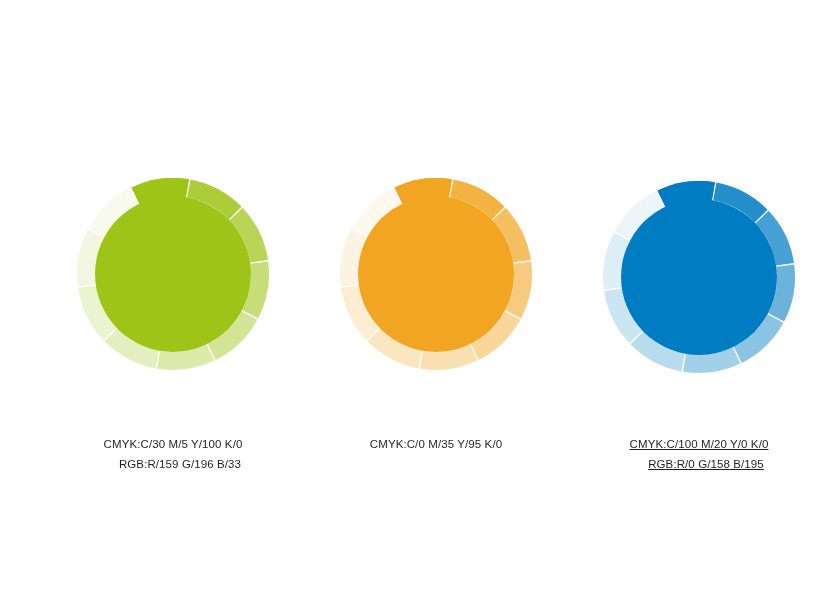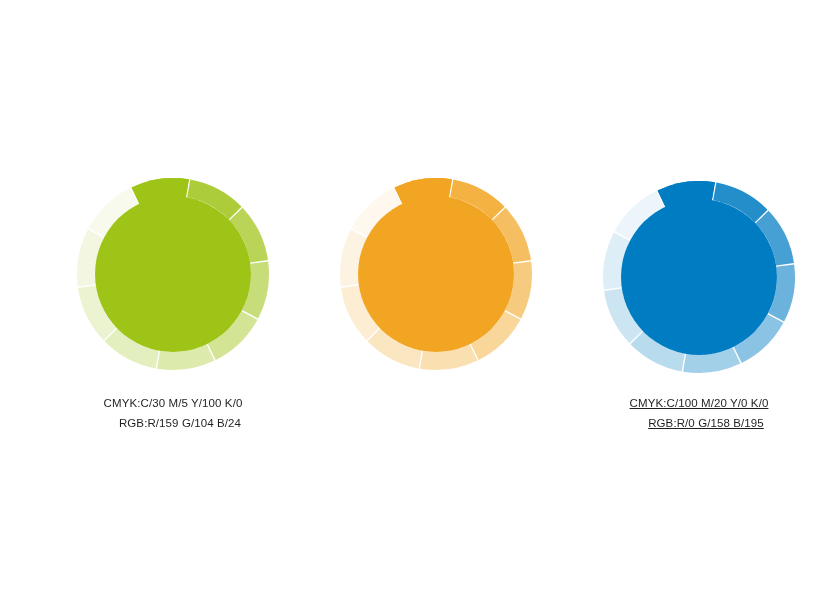--- a/index.html
+++ b/index.html
@@ -32,20 +32,21 @@
   }
   .caption {
     position: absolute;
     text-align: center;
     color: #231f20;
     font-family: "Liberation Sans", sans-serif;
     font-size: 11.5px;
     line-height: 20px;
     letter-spacing: 0.1px;
     white-space: nowrap;
+    margin-top: 41px;
   }
   .caption .line {
     display: block;
   }
   .caption .cmyk-line {
     padding-left: 0px;
   }
   .caption .rgb-line {
     padding-left: 14px;
   }
@@ -65,39 +66,40 @@
         <path d="M 143.40466435501986 188.61208789567507 A 96 96 0 0 1 86.07280901169017 196.6695547006634 L 89.05915732199826 178.91901319428902 A 78 78 0 0 0 135.64128978845363 172.372321415236 Z" fill="#9fc418" fill-opacity="0.36"></path>
         <path d="M 84.58776917426445 196.40770210989837 A 96 96 0 0 1 33.46926372365628 169.22751062937127 L 46.31877677547073 156.62235238636416 A 78 78 0 0 0 87.85256245408988 178.7062579642924 Z" fill="#9fc418" fill-opacity="0.28"></path>
         <path d="M 32.42175434898138 168.1427829179156 A 96 96 0 0 1 7.0421304191303165 116.10684247670416 L 24.846730965543387 113.46180951232213 A 78 78 0 0 0 45.46767540854737 155.74101112080643 Z" fill="#9fc418" fill-opacity="0.2"></path>
         <path d="M 6.832264484797861 114.61356876179505 A 96 96 0 0 1 16.885675795216812 57.59783997187683 L 32.844611583613656 65.92324497714992 A 78 78 0 0 0 24.676214893898262 112.24852461895847 Z" fill="#9fc418" fill-opacity="0.13"></path>
         <path d="M 17.593614955061085 56.26640005810267 A 96 96 0 0 1 59.240000088052646 16.048953423880505 L 67.25750007154278 32.16477465690291 A 78 78 0 0 0 33.41981215098713 64.84145004720841 Z" fill="#9fc418" fill-opacity="0.08"></path>
         <path d="M 60.59533564498014 15.387912104324897 A 96 96 0 0 1 117.92719098830985 7.3304452993365885 L 102 102 A 0 0 0 0 0 102 102 Z" fill="#9fc418"></path>
         <circle cx="102" cy="102" r="78" fill="#9fc418"></circle>
       </svg>
       <div class="caption" style="left: 63px; top: 393px; width: 220px;">
         <span class="line cmyk-line">CMYK:C/30  M/5  Y/100  K/0</span>
-        <span class="line rgb-line">RGB:R/159  G/104  B/24</span>
+        <span class="line rgb-line">RGB:R/159  G/196  B/33</span>
       </div>
     </div>
     <div class="swatch-group">
       <svg class="wheel" width="204" height="204" viewBox="0 0 204 204" style="left: 334px; top: 172px;">
         <path d="M 60.59533564498014 15.387912104324897 A 96 96 0 0 1 117.92719098830985 7.3304452993365885 L 114.94084267800174 25.080986805710978 A 78 78 0 0 0 68.35871021154637 31.627678584763984 Z" fill="#f1a523" fill-opacity="1"></path>
         <path d="M 119.41223082573558 7.592297890101662 A 96 96 0 0 1 170.5307362763437 34.772489370628705 L 157.68122322452925 47.37764761363582 A 78 78 0 0 0 116.14743754591015 25.293742035707595 Z" fill="#f1a523" fill-opacity="0.86"></path>
         <path d="M 171.57824565101865 35.85721708208443 A 96 96 0 0 1 196.95786958086967 87.89315752329583 L 179.15326903445663 90.53819048767785 A 78 78 0 0 0 158.53232459145266 48.2589888791936 Z" fill="#f1a523" fill-opacity="0.72"></path>
         <path d="M 197.16773551520214 89.38643123820499 A 96 96 0 0 1 187.11432420478317 146.40216002812318 L 171.15538841638633 138.07675502285008 A 78 78 0 0 0 179.32378510610175 91.75147538104156 Z" fill="#f1a523" fill-opacity="0.58"></path>
         <path d="M 186.40638504493893 147.73359994189732 A 96 96 0 0 1 144.75999991194738 187.9510465761195 L 136.74249992845722 171.83522534309708 A 78 78 0 0 0 170.58018784901287 139.1585499527916 Z" fill="#f1a523" fill-opacity="0.46"></path>
         <path d="M 143.40466435501986 188.61208789567507 A 96 96 0 0 1 86.07280901169017 196.6695547006634 L 89.05915732199826 178.91901319428902 A 78 78 0 0 0 135.64128978845363 172.372321415236 Z" fill="#f1a523" fill-opacity="0.36"></path>
         <path d="M 84.58776917426445 196.40770210989837 A 96 96 0 0 1 33.46926372365628 169.22751062937127 L 46.31877677547073 156.62235238636416 A 78 78 0 0 0 87.85256245408988 178.7062579642924 Z" fill="#f1a523" fill-opacity="0.28"></path>
         <path d="M 32.42175434898138 168.1427829179156 A 96 96 0 0 1 7.0421304191303165 116.10684247670416 L 24.846730965543387 113.46180951232213 A 78 78 0 0 0 45.46767540854737 155.74101112080643 Z" fill="#f1a523" fill-opacity="0.2"></path>
         <path d="M 6.832264484797861 114.61356876179505 A 96 96 0 0 1 16.885675795216812 57.59783997187683 L 32.844611583613656 65.92324497714992 A 78 78 0 0 0 24.676214893898262 112.24852461895847 Z" fill="#f1a523" fill-opacity="0.13"></path>
         <path d="M 17.593614955061085 56.26640005810267 A 96 96 0 0 1 59.240000088052646 16.048953423880505 L 67.25750007154278 32.16477465690291 A 78 78 0 0 0 33.41981215098713 64.84145004720841 Z" fill="#f1a523" fill-opacity="0.08"></path>
         <path d="M 60.59533564498014 15.387912104324897 A 96 96 0 0 1 117.92719098830985 7.3304452993365885 L 102 102 A 0 0 0 0 0 102 102 Z" fill="#f1a523"></path>
         <circle cx="102" cy="102" r="78" fill="#f1a523"></circle>
       </svg>
       <div class="caption" style="left: 326px; top: 393px; width: 220px;">
+        <span class="line cmyk-line">CMYK:C/0  M/35  Y/95  K/0</span>
       </div>
     </div>
     <div class="swatch-group">
       <svg class="wheel" width="204" height="204" viewBox="0 0 204 204" style="left: 597px; top: 175px;">
         <path d="M 60.59533564498014 15.387912104324897 A 96 96 0 0 1 117.92719098830985 7.3304452993365885 L 114.94084267800174 25.080986805710978 A 78 78 0 0 0 68.35871021154637 31.627678584763984 Z" fill="#007cc3" fill-opacity="1"></path>
         <path d="M 119.41223082573558 7.592297890101662 A 96 96 0 0 1 170.5307362763437 34.772489370628705 L 157.68122322452925 47.37764761363582 A 78 78 0 0 0 116.14743754591015 25.293742035707595 Z" fill="#007cc3" fill-opacity="0.86"></path>
         <path d="M 171.57824565101865 35.85721708208443 A 96 96 0 0 1 196.95786958086967 87.89315752329583 L 179.15326903445663 90.53819048767785 A 78 78 0 0 0 158.53232459145266 48.2589888791936 Z" fill="#007cc3" fill-opacity="0.72"></path>
         <path d="M 197.16773551520214 89.38643123820499 A 96 96 0 0 1 187.11432420478317 146.40216002812318 L 171.15538841638633 138.07675502285008 A 78 78 0 0 0 179.32378510610175 91.75147538104156 Z" fill="#007cc3" fill-opacity="0.58"></path>
         <path d="M 186.40638504493893 147.73359994189732 A 96 96 0 0 1 144.75999991194738 187.9510465761195 L 136.74249992845722 171.83522534309708 A 78 78 0 0 0 170.58018784901287 139.1585499527916 Z" fill="#007cc3" fill-opacity="0.46"></path>
         <path d="M 143.40466435501986 188.61208789567507 A 96 96 0 0 1 86.07280901169017 196.6695547006634 L 89.05915732199826 178.91901319428902 A 78 78 0 0 0 135.64128978845363 172.372321415236 Z" fill="#007cc3" fill-opacity="0.36"></path>

